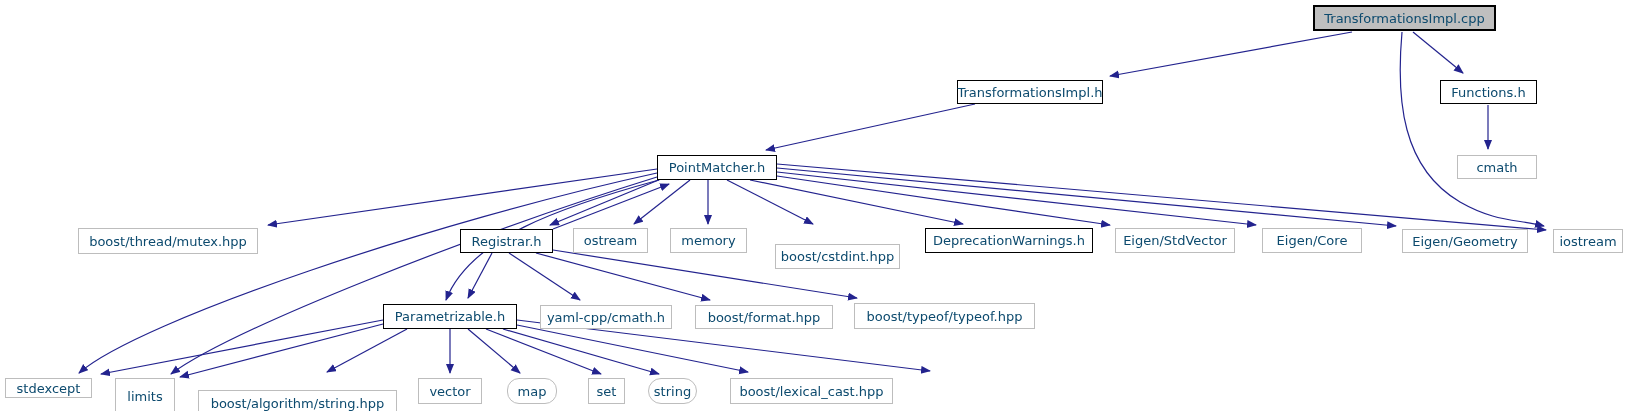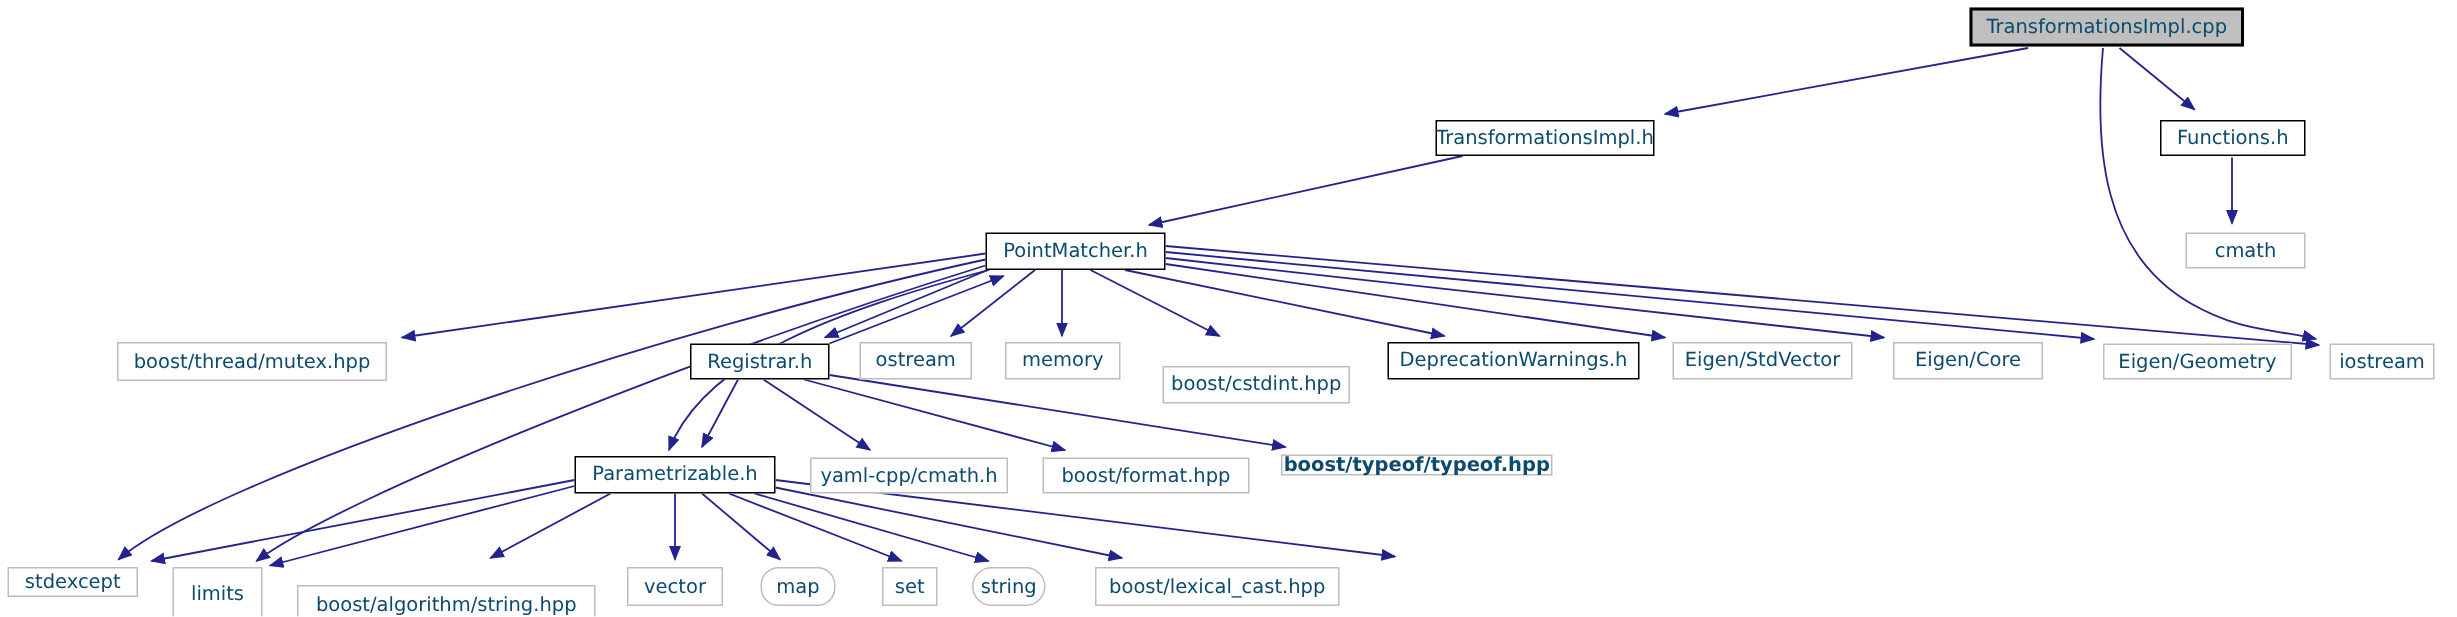--- a/index.html
+++ b/index.html
@@ -70,21 +70,21 @@
   <div class="node" style="left:670px;top:228px;width:77px;height:25px;">memory</div>
   <div class="node" style="left:775px;top:244px;width:125px;height:25px;">boost/cstdint.hpp</div>
   <div class="node internal" style="left:925px;top:228px;width:168px;height:25px;">DeprecationWarnings.h</div>
   <div class="node" style="left:1115px;top:228px;width:120px;height:25px;">Eigen/StdVector</div>
   <div class="node" style="left:1262px;top:228px;width:100px;height:25px;">Eigen/Core</div>
   <div class="node" style="left:1402px;top:229px;width:126px;height:24px;">Eigen/Geometry</div>
   <div class="node" style="left:1553px;top:229px;width:70px;height:24px;">iostream</div>
   <div class="node internal" style="left:383px;top:304px;width:134px;height:25px;text-align:right;">Parametrizable.h</div>
   <div class="node" style="left:540px;top:305px;width:132px;height:24px;">yaml-cpp/cmath.h</div>
   <div class="node" style="left:695px;top:305px;width:138px;height:24px;">boost/format.hpp</div>
-  <div class="node" style="left:854px;top:303px;width:181px;height:14px;font-weight:bold;">boost/typeof/typeof.hpp</div>
+  <div class="node" style="left:854px;top:303px;width:181px;height:26px;">boost/typeof/typeof.hpp</div>
   <div class="node" style="left:5px;top:378px;width:87px;height:20px;">stdexcept</div>
   <div class="node" style="left:115px;top:378px;width:60px;height:37px;">limits</div>
   <div class="node" style="left:198px;top:390px;width:199px;height:26px;text-align:right;">boost/algorithm/string.hpp</div>
   <div class="node" style="left:418px;top:378px;width:64px;height:26px;">vector</div>
   <div class="node" style="left:507px;top:378px;width:50px;height:26px;border-radius:12px;">map</div>
   <div class="node" style="left:588px;top:378px;width:37px;height:26px;">set</div>
   <div class="node" style="left:648px;top:378px;width:49px;height:26px;border-radius:13px;">string</div>
   <div class="node" style="left:730px;top:378px;width:163px;height:26px;">boost/lexical_cast.hpp</div>
 
 </div>

